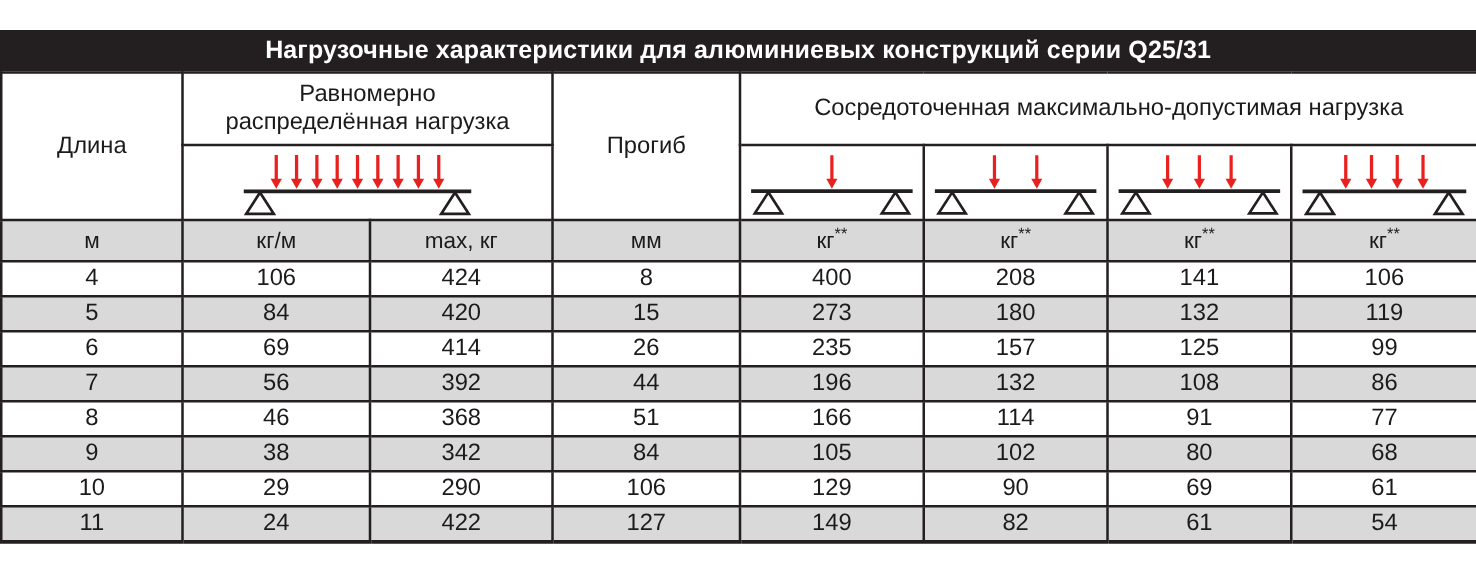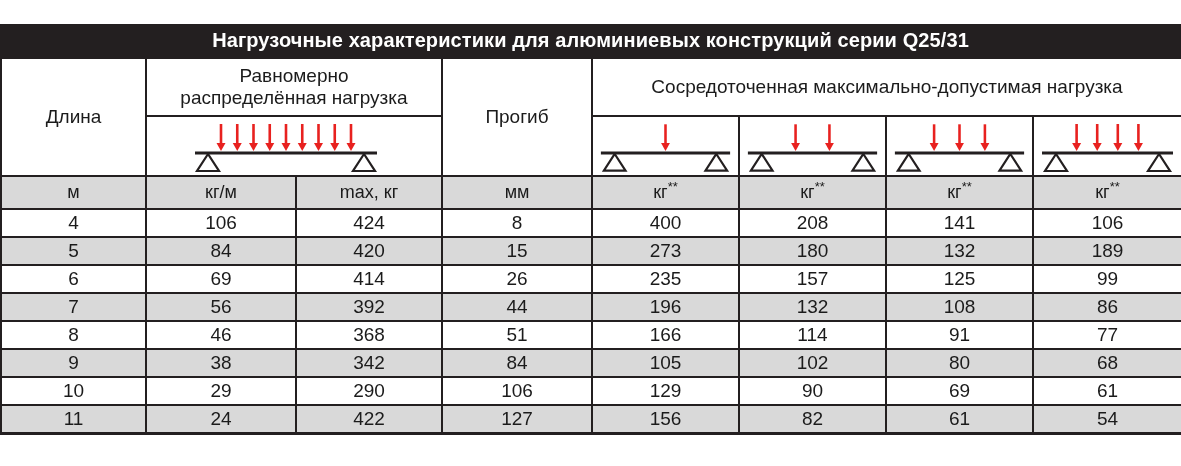--- a/index.html
+++ b/index.html
@@ -232,21 +232,21 @@
           <td>106</td>
         </tr>
         <tr class="alt">
           <td>5</td>
           <td>84</td>
           <td>420</td>
           <td>15</td>
           <td>273</td>
           <td>180</td>
           <td>132</td>
-          <td>189</td>
+          <td>119</td>
         </tr>
         <tr>
           <td>6</td>
           <td>69</td>
           <td>414</td>
           <td>26</td>
           <td>235</td>
           <td>157</td>
           <td>125</td>
           <td>99</td>
@@ -289,21 +289,21 @@
           <td>129</td>
           <td>90</td>
           <td>69</td>
           <td>61</td>
         </tr>
         <tr class="alt">
           <td>11</td>
           <td>24</td>
           <td>422</td>
           <td>127</td>
-          <td>156</td>
+          <td>149</td>
           <td>82</td>
           <td>61</td>
           <td>54</td>
         </tr>
       </tbody>
   </table>
 
 
 </div>
 

